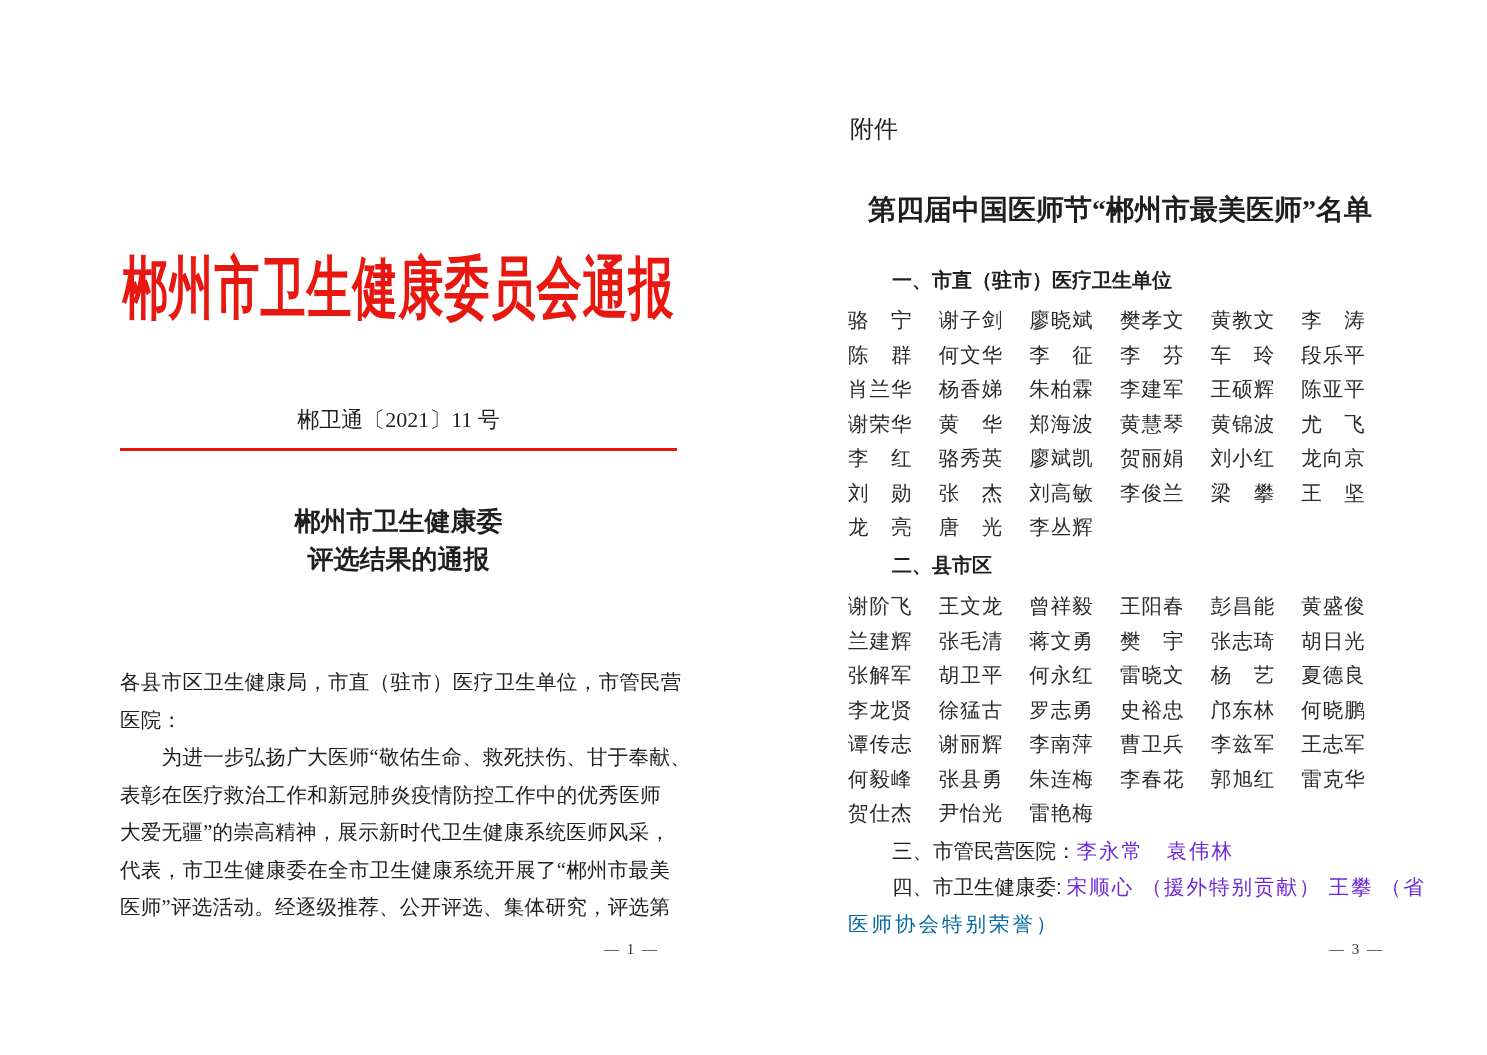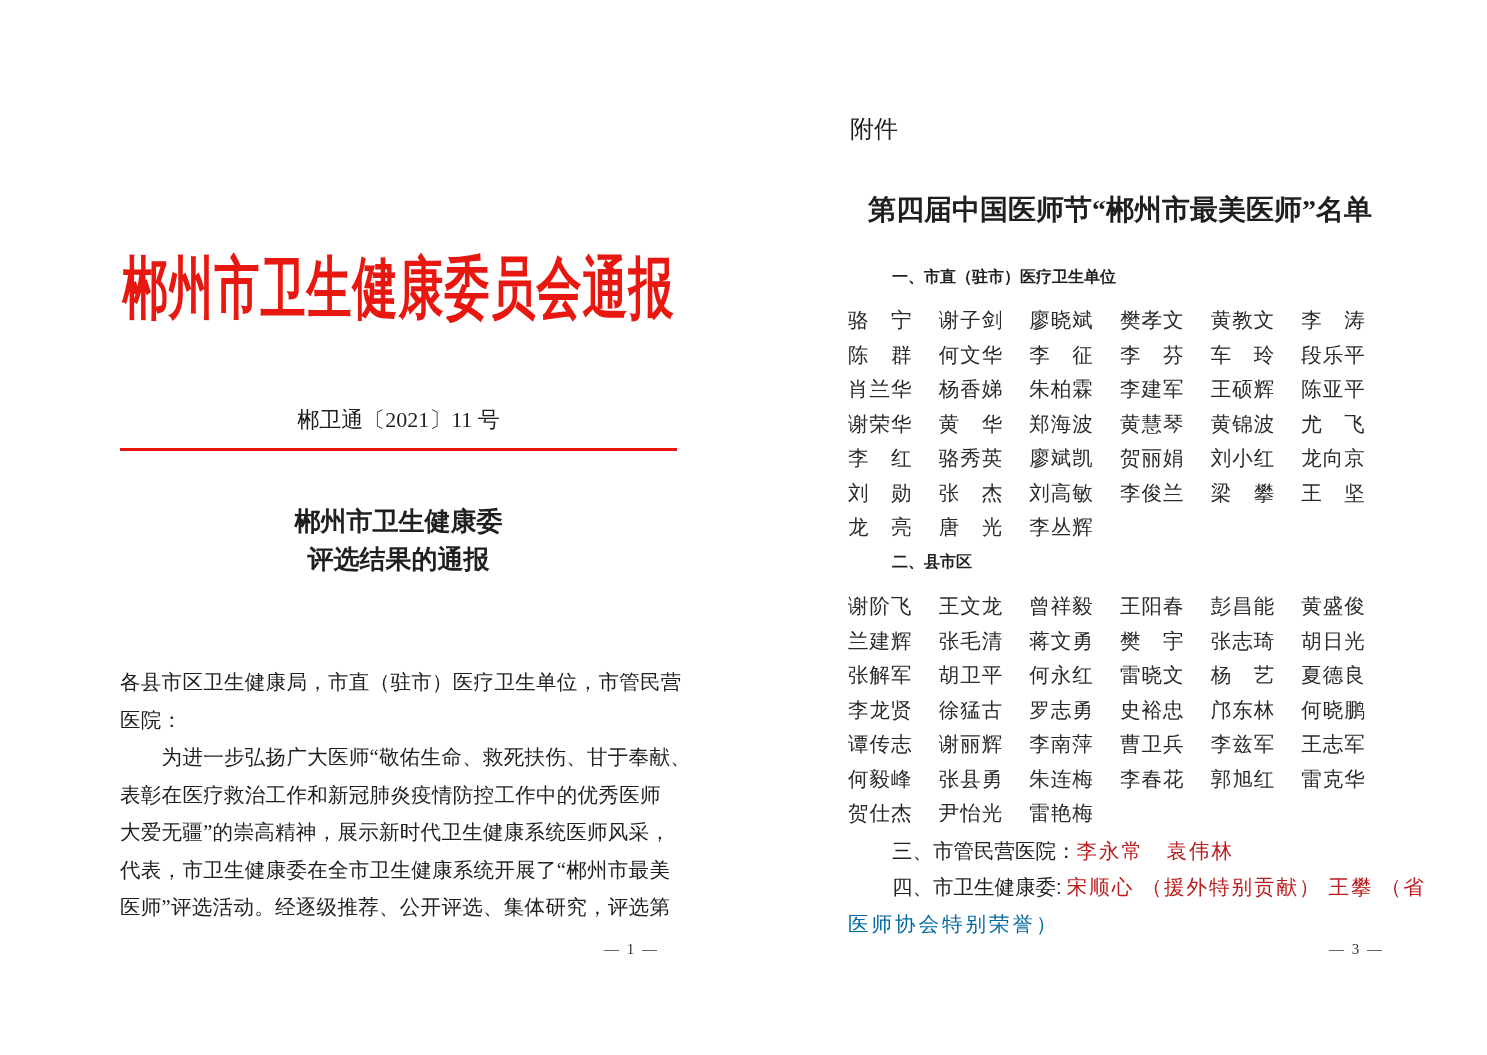--- a/index.html
+++ b/index.html
@@ -108,21 +108,21 @@
     font-size: 28px;
     font-weight: 700;
     white-space: nowrap;
   }
   .section-heading {
     position: absolute;
     left: 0;
     width: 100%;
     padding-left: 46px;
     box-sizing: border-box;
-    font-size: 16px;
+    font-size: 20px;
     font-weight: 700;
     font-family: Liberation Sans, sans-serif;
     white-space: nowrap;
   }
   .sec1-heading { top: 267px; }
   .sec2-heading { top: 552px; }
   .name-grid {
     position: absolute;
     left: 2px;
     width: 544px;
@@ -149,21 +149,21 @@
     white-space: nowrap;
   }
   .sec3-line { top: 837px; }
   .sec4-line1 { top: 873px; }
   .inline-section .bold-label {
     font-weight: 400;
     font-family: "Liberation Sans", sans-serif;
   }
   .inline-section .inline-names {
     letter-spacing: 2px;
-    color: #b91c1c;
+    color: #6d28d9;
   }
   .sec4-line2 {
     position: absolute;
     top: 910px;
     left: 2px;
     font-size: 20.5px;
     letter-spacing: 3px;
     color: #0369a1;
     white-space: nowrap;
   }

